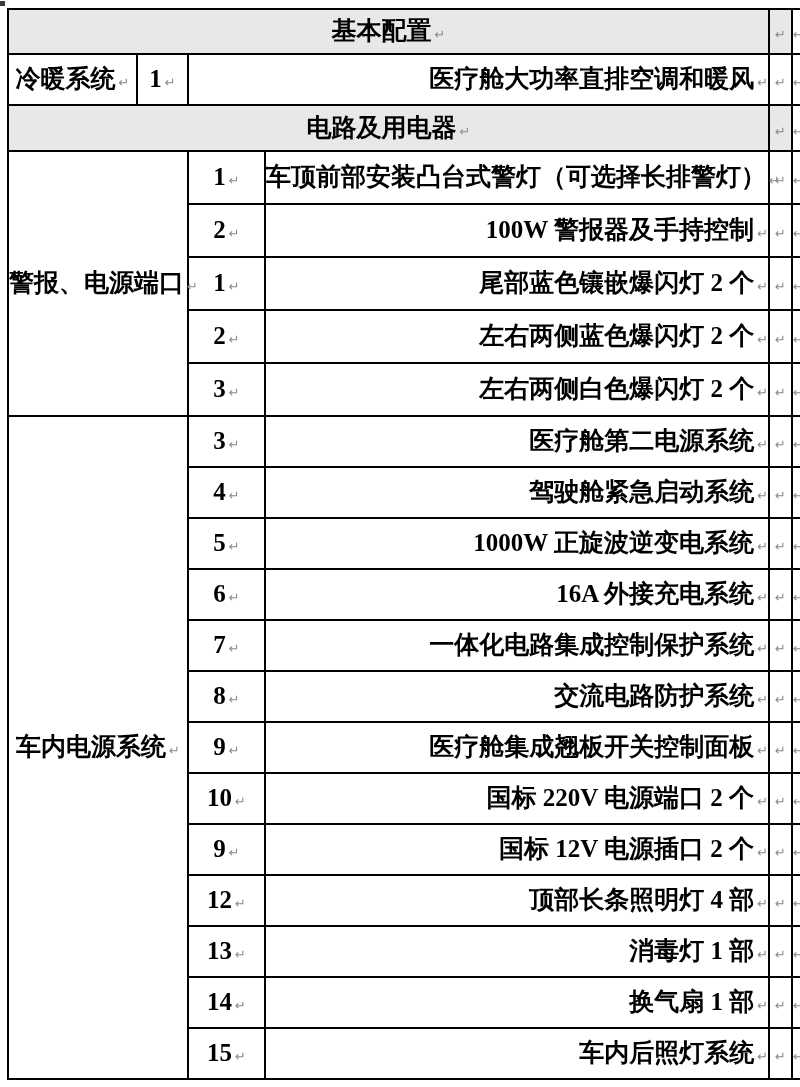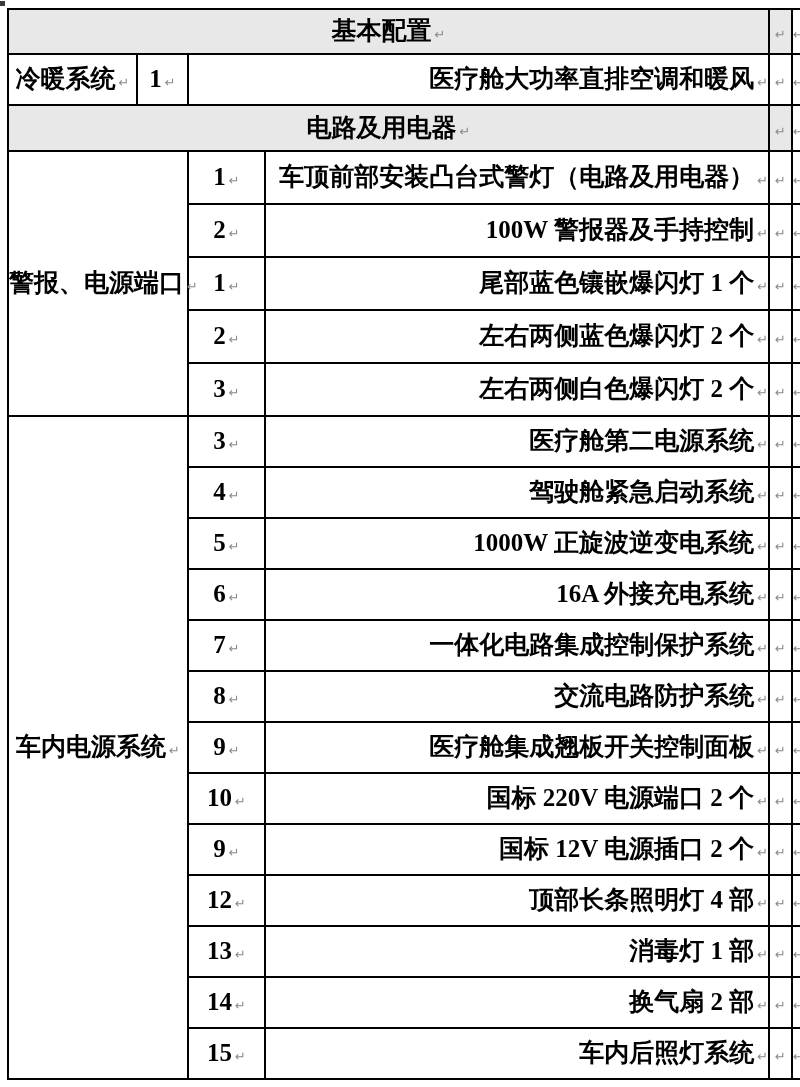--- a/index.html
+++ b/index.html
@@ -114,33 +114,33 @@
 
     <tr class="rh3">
       <td colspan="4" class="hdr bleft"><span>电路及用电器</span><span class="mark">↵</span></td>
       <td class="narrow gray bright"><span class="mark">↵</span></td>
       <td class="outside"><span class="mark">↵</span></td>
     </tr>
 
     <tr class="ra">
       <td rowspan="5" colspan="2" class="cat bleft"><span>警报、电源端口</span><span class="mark">↵</span></td>
       <td class="num"><span>1</span><span class="mark">↵</span></td>
-      <td class="desc"><span>车顶前部安装凸台式警灯（电路及用电器）</span><span class="mark">↵</span></td>
+      <td class="desc"><span>车顶前部安装凸台式警灯（可选择长排警灯）</span><span class="mark">↵</span></td>
       <td class="narrow bright"><span class="mark">↵</span></td>
       <td class="outside"><span class="mark">↵</span></td>
     </tr>
     <tr class="ra">
       <td class="num"><span>2</span><span class="mark">↵</span></td>
       <td class="desc"><span>100W 警报器及手持控制</span><span class="mark">↵</span></td>
       <td class="narrow bright"><span class="mark">↵</span></td>
       <td class="outside"><span class="mark">↵</span></td>
     </tr>
     <tr class="ra">
       <td class="num"><span>1</span><span class="mark">↵</span></td>
-      <td class="desc"><span>尾部蓝色镶嵌爆闪灯 1 个</span><span class="mark">↵</span></td>
+      <td class="desc"><span>尾部蓝色镶嵌爆闪灯 2 个</span><span class="mark">↵</span></td>
       <td class="narrow bright"><span class="mark">↵</span></td>
       <td class="outside"><span class="mark">↵</span></td>
     </tr>
     <tr class="ra">
       <td class="num"><span>2</span><span class="mark">↵</span></td>
       <td class="desc"><span>左右两侧蓝色爆闪灯 2 个</span><span class="mark">↵</span></td>
       <td class="narrow bright"><span class="mark">↵</span></td>
       <td class="outside"><span class="mark">↵</span></td>
     </tr>
     <tr class="ra">
@@ -212,21 +212,21 @@
       <td class="outside"><span class="mark">↵</span></td>
     </tr>
     <tr class="rb">
       <td class="num"><span>13</span><span class="mark">↵</span></td>
       <td class="desc"><span>消毒灯 1 部</span><span class="mark">↵</span></td>
       <td class="narrow bright"><span class="mark">↵</span></td>
       <td class="outside"><span class="mark">↵</span></td>
     </tr>
     <tr class="rb">
       <td class="num"><span>14</span><span class="mark">↵</span></td>
-      <td class="desc"><span>换气扇 2 部</span><span class="mark">↵</span></td>
+      <td class="desc"><span>换气扇 1 部</span><span class="mark">↵</span></td>
       <td class="narrow bright"><span class="mark">↵</span></td>
       <td class="outside"><span class="mark">↵</span></td>
     </tr>
     <tr class="rb">
       <td class="num bbot"><span>15</span><span class="mark">↵</span></td>
       <td class="desc bbot"><span>车内后照灯系统</span><span class="mark">↵</span></td>
       <td class="narrow bright bbot"><span class="mark">↵</span></td>
       <td class="outside"><span class="mark">↵</span></td>
     </tr>
   </tbody>

